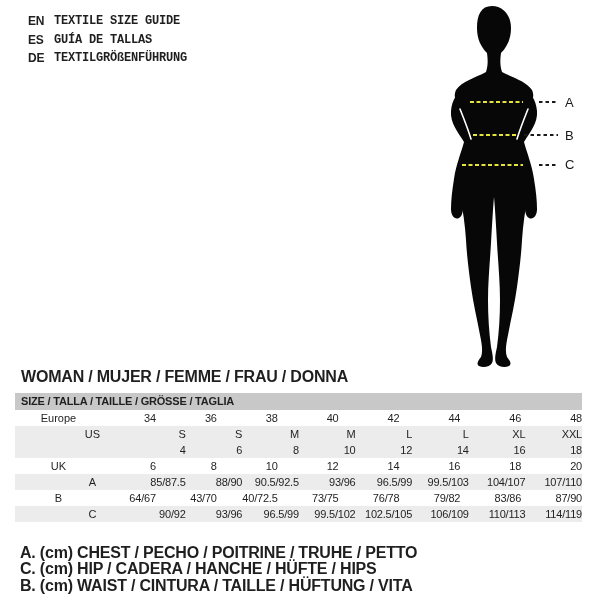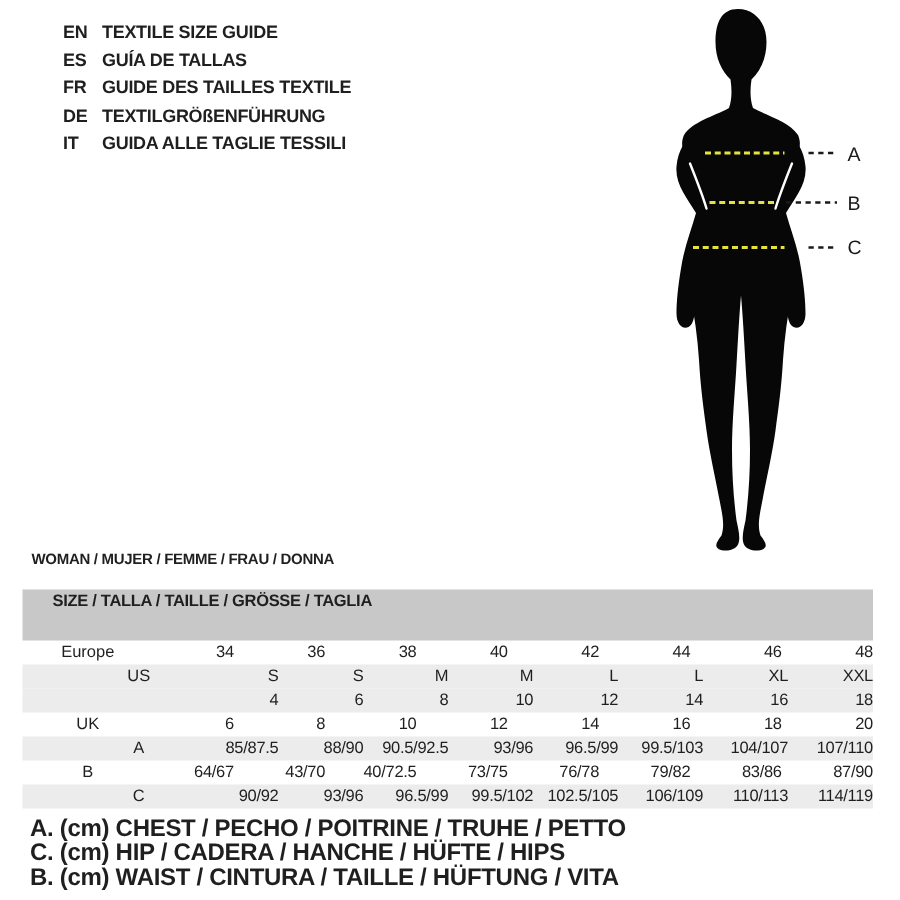--- a/index.html
+++ b/index.html
@@ -7,48 +7,48 @@
     width:600px;height:600px;
     background:#ffffff;
     font-family:"Liberation Sans", sans-serif;
     color:#1f1f1f;
     position:relative;
     overflow:hidden;
   }
   .canvas{position:absolute;inset:0;width:600px;height:600px;}
 
   
-  .lang-block{position:absolute;left:42px;top:12px;}
+  .lang-block{position:absolute;left:28px;top:12px;}
   .lang-row{display:flex;line-height:18.6px;font-size:12px;font-weight:bold;letter-spacing:-0.2px;}
   .lang-code{width:26px;flex:0 0 26px;}
-  .lang-label{white-space:nowrap;}
+  .lang-label{white-space:nowrap;font-family:Liberation Mono, monospace;}
 
   
   .figure-svg{position:absolute;left:0;top:0;width:600px;height:600px;}
 
   
   .measure-label{
     position:absolute;font-size:13px;font-weight:normal;color:#1a1a1a;
     width:16px;text-align:left;
   }
   .measure-a{left:565px;top:95px;}
   .measure-b{left:565px;top:128px;}
   .measure-c{left:565px;top:157px;}
 
   
   .section-title{
     position:absolute;left:21px;top:368px;
-    font-size:10px;font-weight:bold;letter-spacing:-0.2px;white-space:nowrap;
+    font-size:16px;font-weight:bold;letter-spacing:-0.2px;white-space:nowrap;
   }
 
   
   .size-table{position:absolute;left:15px;top:393px;width:567px;font-size:11px;}
   .t-head{
-    background:#c8c8c8;height:34px;line-height:17px;
-    padding-left:20px;font-weight:bold;letter-spacing:-0.2px;
+    background:#c8c8c8;height:17px;line-height:17px;
+    padding-left:6px;font-weight:bold;letter-spacing:-0.2px;
   }
   .t-row{display:flex;height:16px;line-height:16px;}
   .t-row.shade{background:#ececec;padding-left:34px;}
   .t-label{flex:0 0 73px;padding-left:7px;text-align:center;}
   .t-cell{flex:1 1 0;text-align:right;letter-spacing:-0.2px;}
 
   
   .legend{position:absolute;left:20px;top:545px;}
   .legend-line{font-size:16px;font-weight:bold;line-height:16.3px;letter-spacing:-0.2px;white-space:nowrap;}
 </style>
@@ -60,30 +60,22 @@
   <div class="lang-block">
     <div class="lang-row">
       <span class="lang-code">EN</span>
       <span class="lang-label">TEXTILE SIZE GUIDE</span>
     </div>
     <div class="lang-row">
       <span class="lang-code">ES</span>
       <span class="lang-label">GUÍA DE TALLAS</span>
     </div>
     <div class="lang-row">
-      <span class="lang-code">FR</span>
-      <span class="lang-label">GUIDE DES TAILLES TEXTILE</span>
-    </div>
-    <div class="lang-row">
       <span class="lang-code">DE</span>
       <span class="lang-label">TEXTILGRÖßENFÜHRUNG</span>
-    </div>
-    <div class="lang-row">
-      <span class="lang-code">IT</span>
-      <span class="lang-label">GUIDA ALLE TAGLIE TESSILI</span>
     </div>
   </div>
 
   <svg class="figure-svg" viewBox="0 0 600 600" xmlns="http://www.w3.org/2000/svg" aria-hidden="true">
 
     <path fill="#070707" d="M492,6
       C503,6 511,15 511,28
       C511,39 507,47 501,53
       C500,60 500,66 502,72
       C513,78 526,81 532,90

